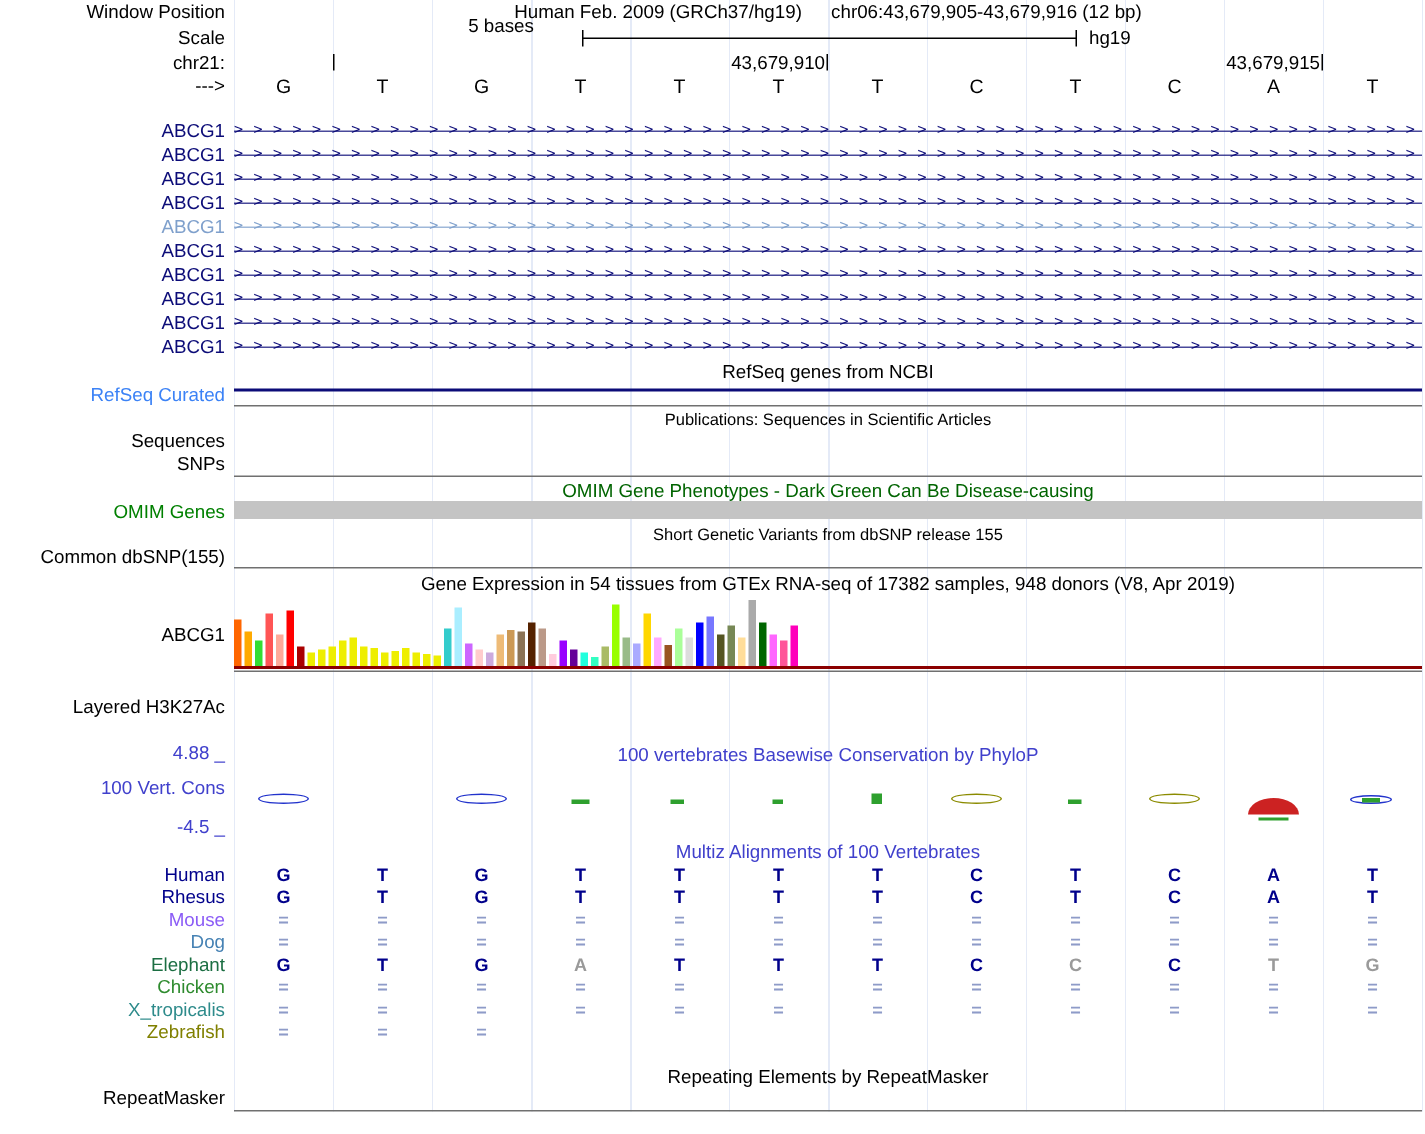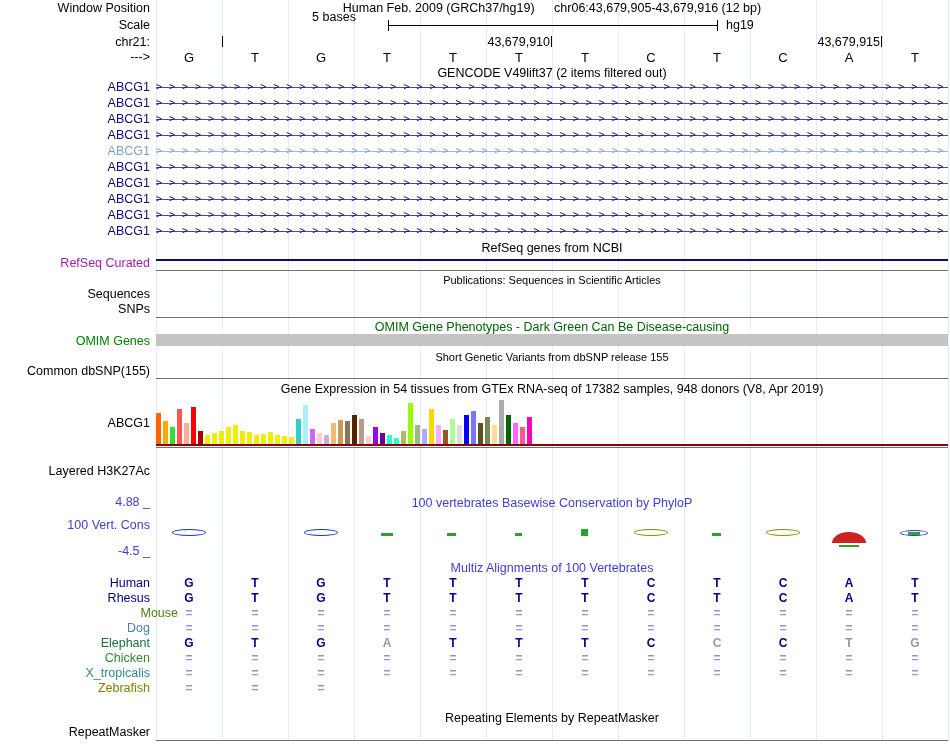--- a/index.html
+++ b/index.html
@@ -82,21 +82,20 @@
       <span class="cell base">T</span>
       <span class="cell base">T</span>
       <span class="cell base">T</span>
       <span class="cell base">C</span>
       <span class="cell base">T</span>
       <span class="cell base">C</span>
       <span class="cell base">A</span>
       <span class="cell base">T</span>
     </div>
 
-  <div class="center-row" style="top:66px">GENCODE V49lift37 (2 items filtered out)</div>
   <div class="g-rows">
       <div class="g-row">
       <span class="g-label" style="color: rgb(12, 12, 120);">ABCG1</span>
       <span class="g-line" style="background: rgb(12, 12, 120);"></span>
       <span class="g-arrows" style="color: rgb(12, 12, 120);">&gt;&gt;&gt;&gt;&gt;&gt;&gt;&gt;&gt;&gt;&gt;&gt;&gt;&gt;&gt;&gt;&gt;&gt;&gt;&gt;&gt;&gt;&gt;&gt;&gt;&gt;&gt;&gt;&gt;&gt;&gt;&gt;&gt;&gt;&gt;&gt;&gt;&gt;&gt;&gt;&gt;&gt;&gt;&gt;&gt;&gt;&gt;&gt;&gt;&gt;&gt;&gt;&gt;&gt;&gt;&gt;&gt;&gt;&gt;&gt;&gt;</span>
     </div>
       <div class="g-row">
       <span class="g-label" style="color: rgb(12, 12, 120);">ABCG1</span>
       <span class="g-line" style="background: rgb(12, 12, 120);"></span>
       <span class="g-arrows" style="color: rgb(12, 12, 120);">&gt;&gt;&gt;&gt;&gt;&gt;&gt;&gt;&gt;&gt;&gt;&gt;&gt;&gt;&gt;&gt;&gt;&gt;&gt;&gt;&gt;&gt;&gt;&gt;&gt;&gt;&gt;&gt;&gt;&gt;&gt;&gt;&gt;&gt;&gt;&gt;&gt;&gt;&gt;&gt;&gt;&gt;&gt;&gt;&gt;&gt;&gt;&gt;&gt;&gt;&gt;&gt;&gt;&gt;&gt;&gt;&gt;&gt;&gt;&gt;&gt;</span>
@@ -137,21 +136,21 @@
       <span class="g-arrows" style="color: rgb(12, 12, 120);">&gt;&gt;&gt;&gt;&gt;&gt;&gt;&gt;&gt;&gt;&gt;&gt;&gt;&gt;&gt;&gt;&gt;&gt;&gt;&gt;&gt;&gt;&gt;&gt;&gt;&gt;&gt;&gt;&gt;&gt;&gt;&gt;&gt;&gt;&gt;&gt;&gt;&gt;&gt;&gt;&gt;&gt;&gt;&gt;&gt;&gt;&gt;&gt;&gt;&gt;&gt;&gt;&gt;&gt;&gt;&gt;&gt;&gt;&gt;&gt;&gt;</span>
     </div>
       <div class="g-row">
       <span class="g-label" style="color: rgb(12, 12, 120);">ABCG1</span>
       <span class="g-line" style="background: rgb(12, 12, 120);"></span>
       <span class="g-arrows" style="color: rgb(12, 12, 120);">&gt;&gt;&gt;&gt;&gt;&gt;&gt;&gt;&gt;&gt;&gt;&gt;&gt;&gt;&gt;&gt;&gt;&gt;&gt;&gt;&gt;&gt;&gt;&gt;&gt;&gt;&gt;&gt;&gt;&gt;&gt;&gt;&gt;&gt;&gt;&gt;&gt;&gt;&gt;&gt;&gt;&gt;&gt;&gt;&gt;&gt;&gt;&gt;&gt;&gt;&gt;&gt;&gt;&gt;&gt;&gt;&gt;&gt;&gt;&gt;&gt;</span>
     </div>
     </div>
 
   <div class="center-row" style="top:241px">RefSeq genes from NCBI</div>
-  <div class="lbl" style="top: 256px; color: #a21caf;">RefSeq Curated</div>
+  <div class="lbl" style="top: 256px; color: #3b82f6;">RefSeq Curated</div>
   <div class="track-line" style="top:259px"></div>
   <div class="sep" style="top:270px"></div>
 
   <div class="center-row hdr-sm" style="top:274px">Publications: Sequences in Scientific Articles</div>
   <div class="lbl" style="top:287px">Sequences</div>
   <div class="lbl" style="top:302px">SNPs</div>
   <div class="sep" style="top:317px"></div>
 
   <div class="center-row" style="top: 320px; color: rgb(0, 100, 0);">OMIM Gene Phenotypes - Dark Green Can Be Disease-causing</div>
   <div class="omim-bar" style="top:334px"></div>
@@ -273,21 +272,21 @@
           <span class="cell" style="color: rgb(0, 0, 139);">T</span>
           <span class="cell" style="color: rgb(0, 0, 139);">T</span>
           <span class="cell" style="color: rgb(0, 0, 139);">C</span>
           <span class="cell" style="color: rgb(0, 0, 139);">T</span>
           <span class="cell" style="color: rgb(0, 0, 139);">C</span>
           <span class="cell" style="color: rgb(0, 0, 139);">A</span>
           <span class="cell" style="color: rgb(0, 0, 139);">T</span>
         </span>
     </div>
     <div class="aln-row">
-      <span class="aln-name" style="color: #4d7c0f; margin-left: 28px;">Mouse</span>
+      <span class="aln-name" style="color: #8b5cf6;">Mouse</span>
       <span class="aln-cells">
           <span class="cell" style="color: rgb(142, 155, 200);">=</span>
           <span class="cell" style="color: rgb(142, 155, 200);">=</span>
           <span class="cell" style="color: rgb(142, 155, 200);">=</span>
           <span class="cell" style="color: rgb(142, 155, 200);">=</span>
           <span class="cell" style="color: rgb(142, 155, 200);">=</span>
           <span class="cell" style="color: rgb(142, 155, 200);">=</span>
           <span class="cell" style="color: rgb(142, 155, 200);">=</span>
           <span class="cell" style="color: rgb(142, 155, 200);">=</span>
           <span class="cell" style="color: rgb(142, 155, 200);">=</span>

